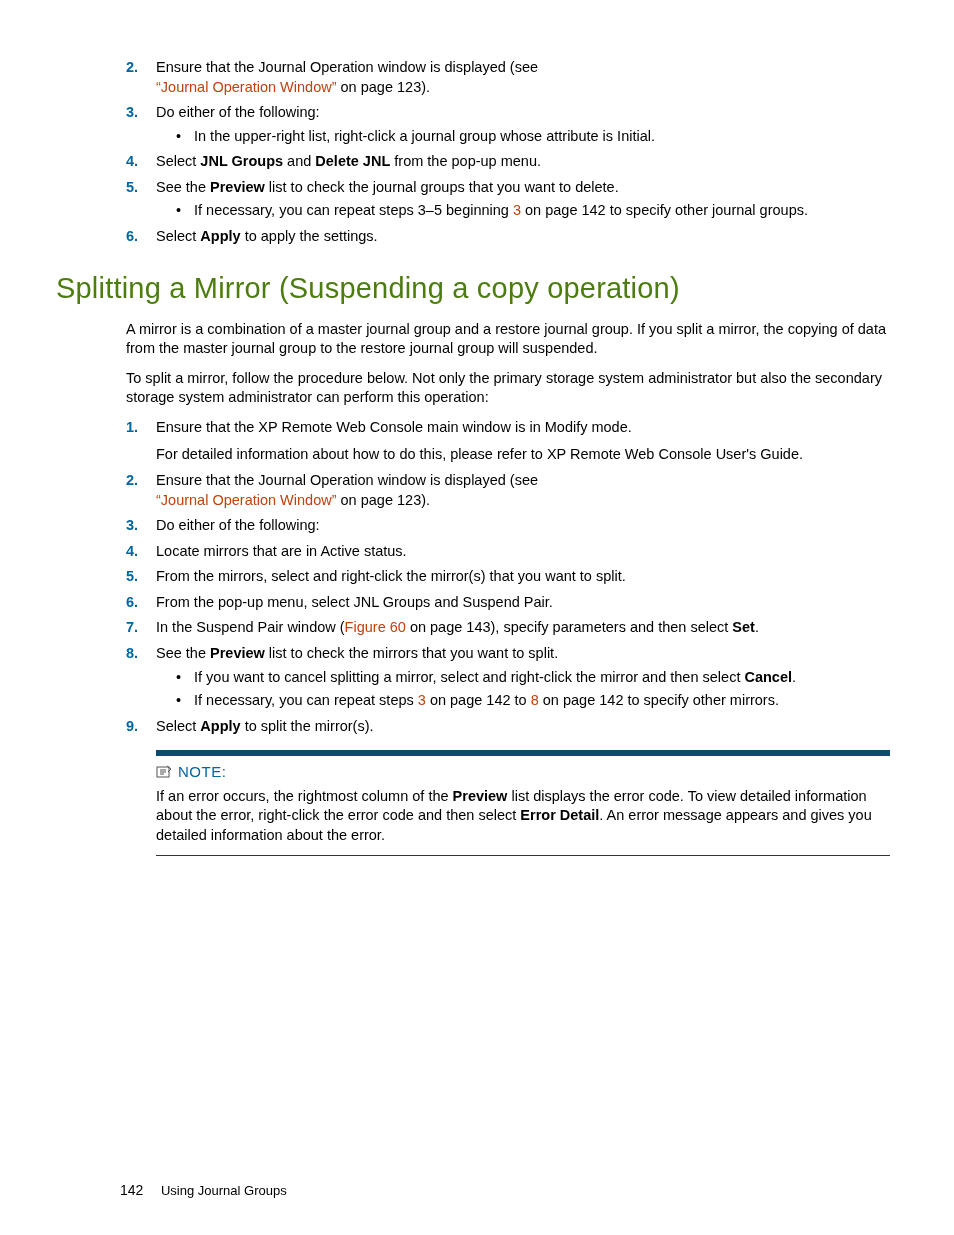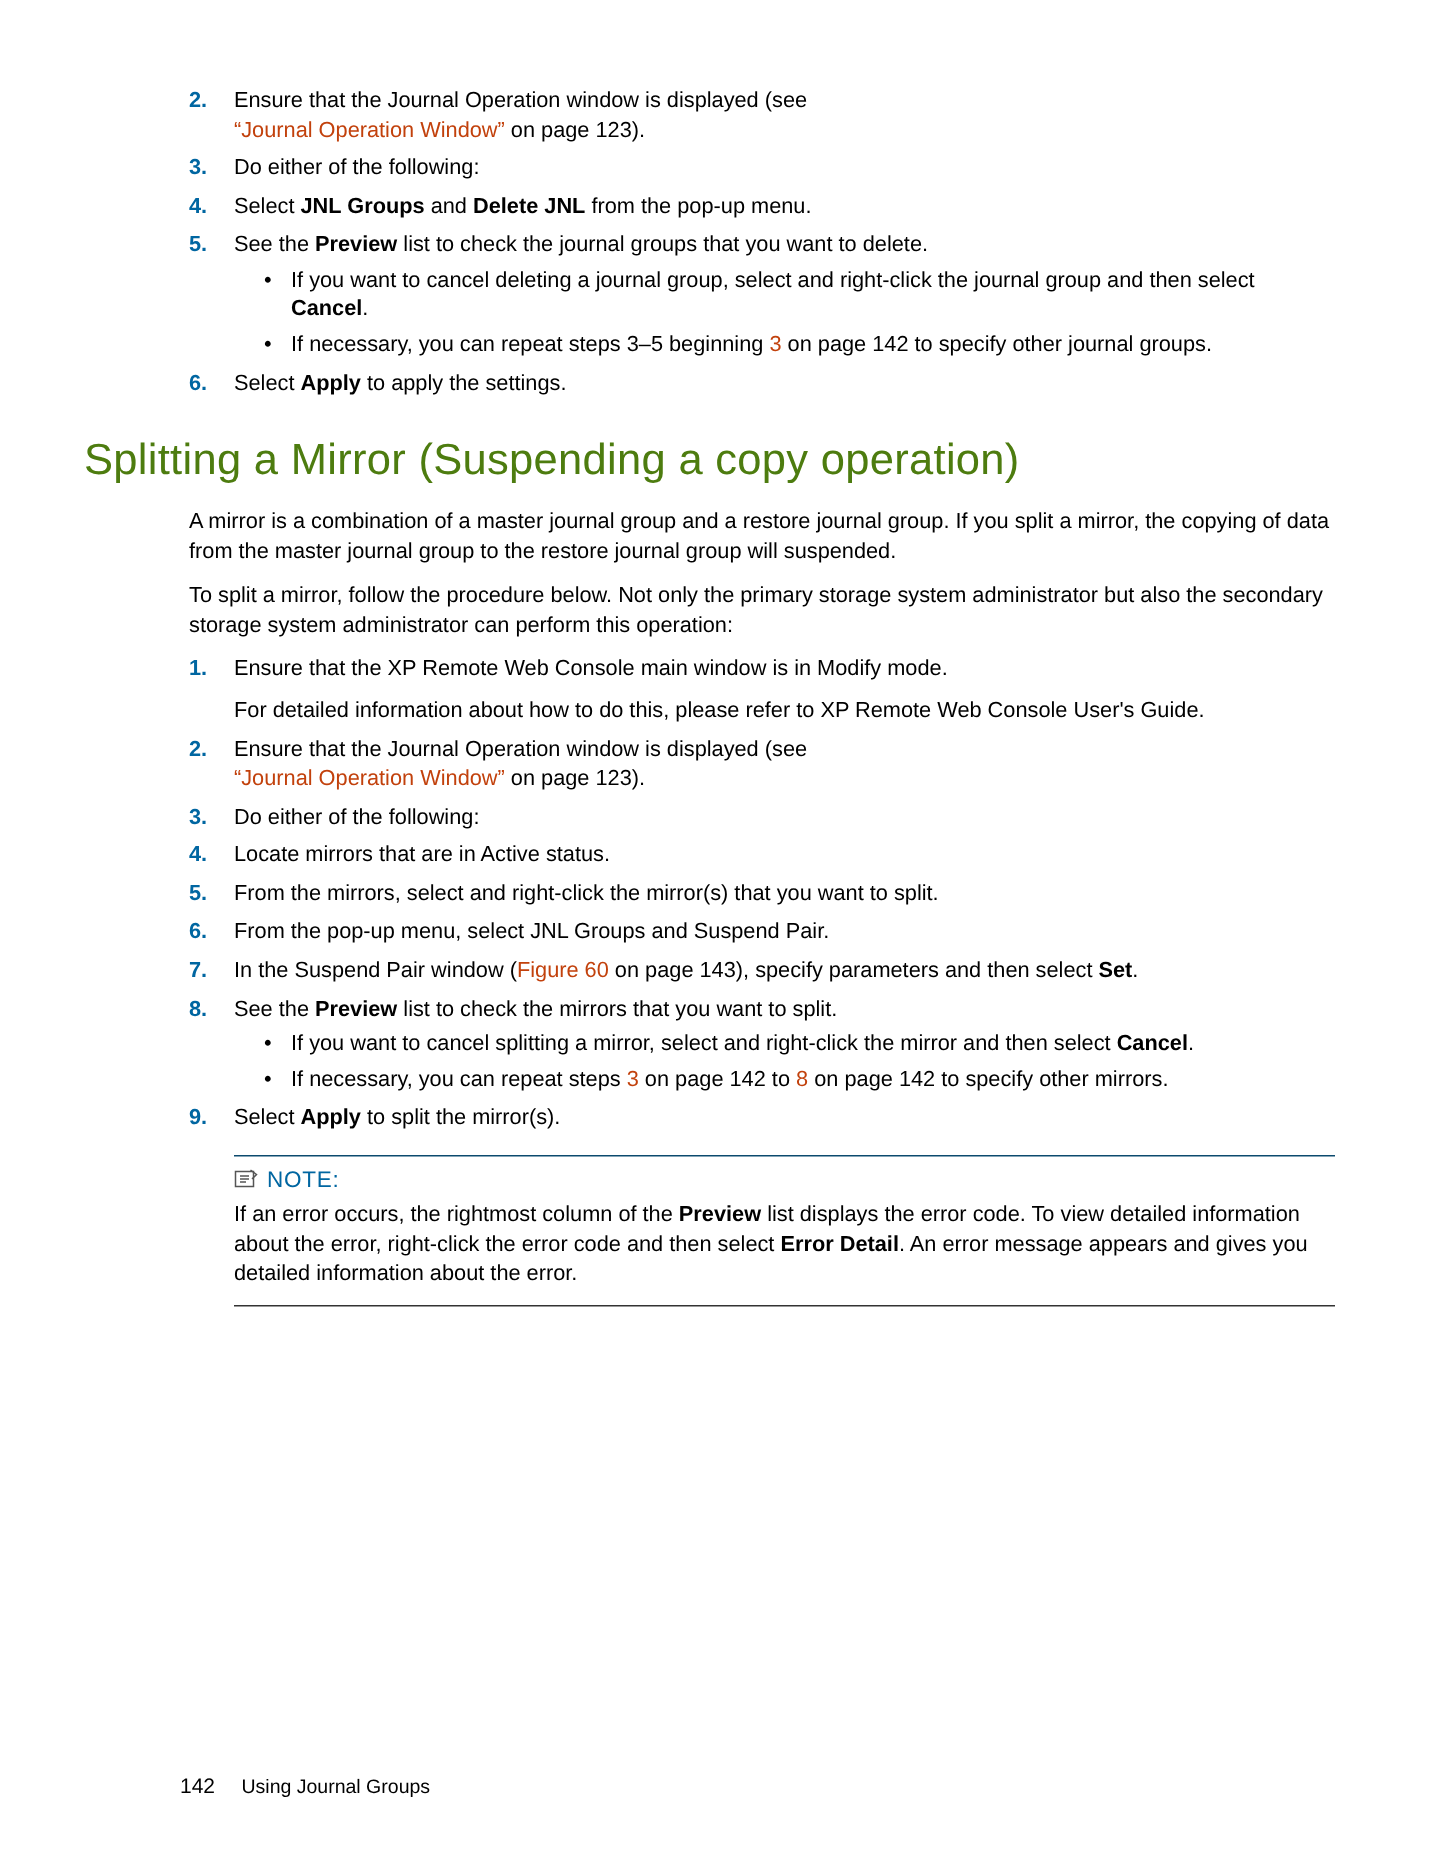--- a/index.html
+++ b/index.html
@@ -81,21 +81,21 @@
     content: "R";
     position: absolute;
     font-size: 8px;
     font-weight: bold;
     color: #a00;
     left: 3px;
     top: -1px;
   }
   .note-block {
     margin: 14px 0 0 100px;
-    border-top: 1px solid #0c4a6e;
+    border-top: 6px solid #0c4a6e;
     border-bottom: 1px solid #333;
     padding: 6px 0 10px 0;
   }
   .note-label {
     color: #0066a1;
     font-size: 15px;
     letter-spacing: 0.5px;
   }
   .note-icon {
     display: inline-block;
@@ -119,29 +119,29 @@
 <body>
 
 <ol class="numbered">
   <li><span class="num">2.</span>
     <span>Ensure that the Journal Operation window is displayed (see</span><br>
     <span class="link">“Journal Operation Window”</span><span> on page 123).</span>
   </li>
   <li><span class="num">3.</span>
     <span>Do either of the following:</span>
     <ul class="bullets">
+      <li><span>In the upper-right list, right-click a journal group whose attribute is Initial.</span></li>
     </ul>
   </li>
   <li><span class="num">4.</span>
     <span>Select </span><b>JNL Groups</b><span> and </span><b>Delete JNL</b><span> from the pop-up menu.</span>
   </li>
   <li><span class="num">5.</span>
     <span>See the </span><b>Preview</b><span> list to check the journal groups that you want to delete.</span>
     <ul class="bullets">
-      <li><span>If you want to cancel deleting a journal group, select and right-click the journal group and then select </span><b>Cancel</b><span>.</span></li>
       <li><span>If necessary, you can repeat steps 3–5 beginning </span><span class="link">3</span><span> on page 142 to specify other journal groups.</span></li>
     </ul>
   </li>
   <li><span class="num">6.</span>
     <span>Select </span><b>Apply</b><span> to apply the settings.</span>
   </li>
 </ol>
 
 <h1 class="section">Splitting a Mirror (Suspending a copy operation)</h1>
 

